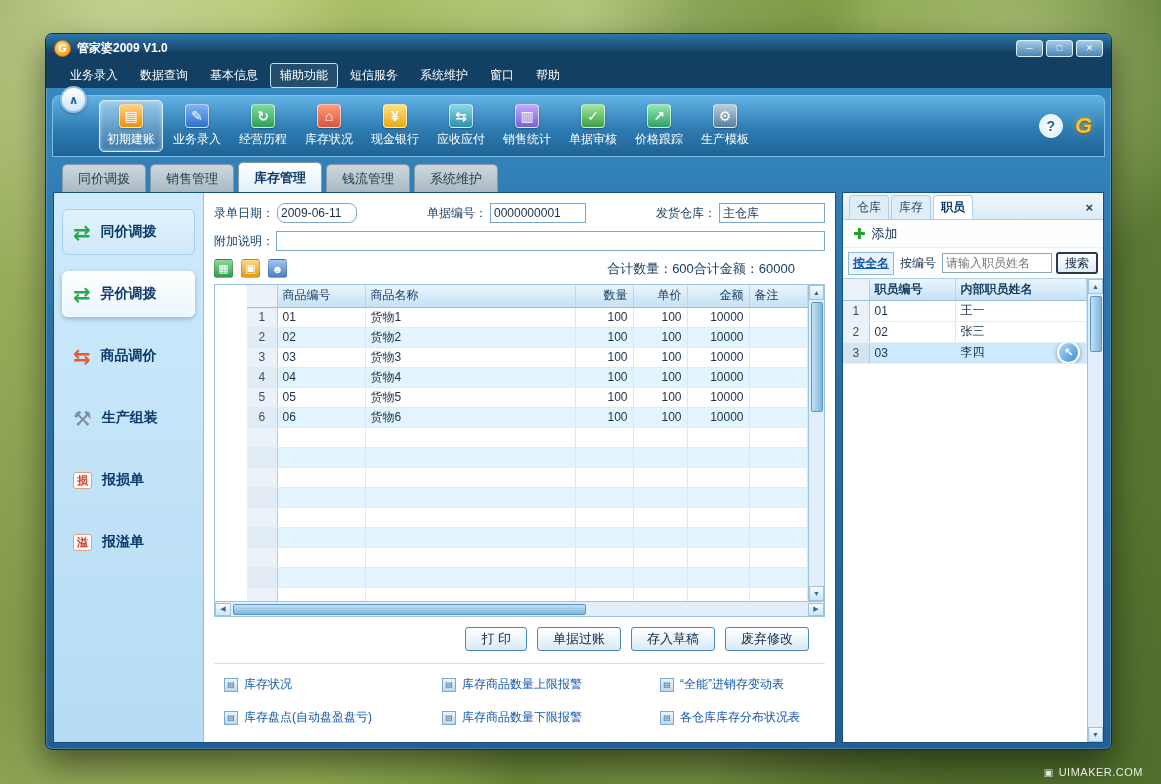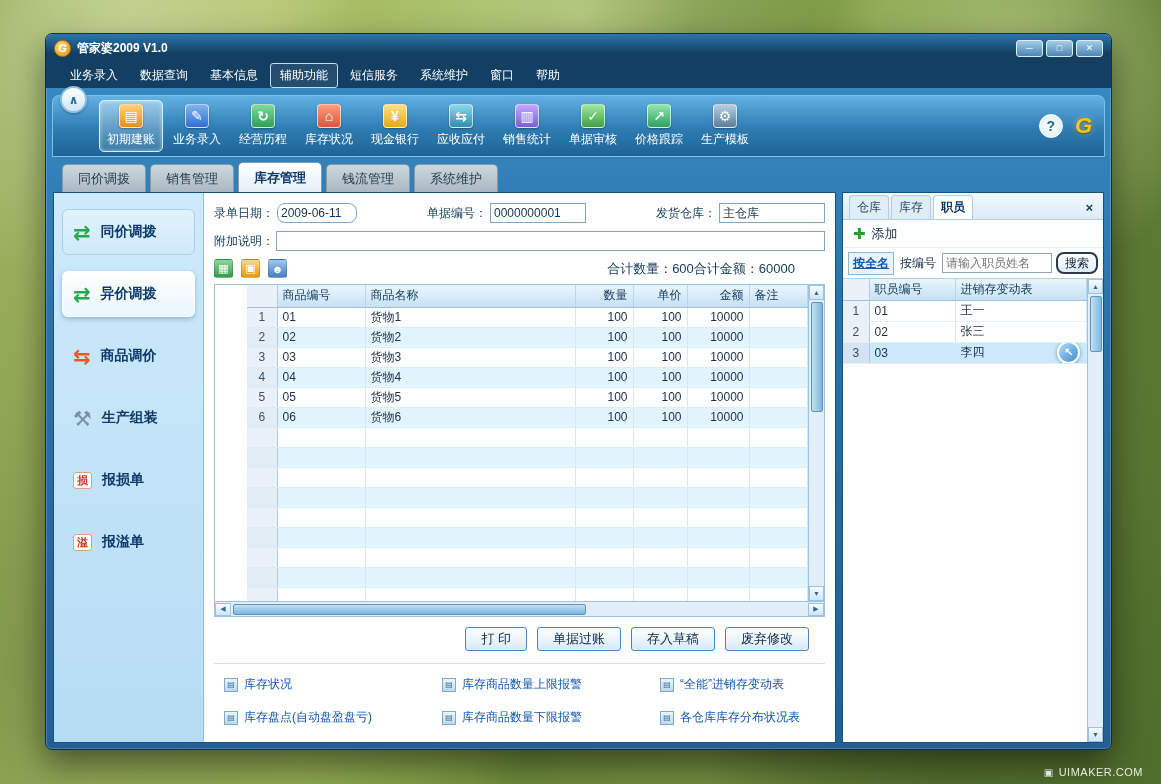--- a/index.html
+++ b/index.html
@@ -151,25 +151,25 @@
   .panel-add { flex:0 0 28px; display:flex; align-items:center; gap:6px; padding:0 10px; font-size:13px;
     border-bottom:1px solid #e8f0f7; background:#fdfefe; }
   .add-plus { color:#1fa32a; font-size:15px; font-weight:bold; }
   .panel-search { flex:0 0 30px; display:flex; align-items:center; gap:4px; padding:0 5px; }
   .filter-name { color:#1558b0; text-decoration:underline; border:1px solid #8fb8d8; background:#eaf4fc;
     padding:2px 4px; font-weight:bold; white-space:nowrap; }
   .filter-code { padding:2px 2px; white-space:nowrap; }
   .psearch-input { flex:1; min-width:0; height:20px; border:1px solid #8aa8c0; font-size:12px; padding:0 3px;
     font-family:"Liberation Sans","DejaVu Sans",sans-serif; }
   .search-btn { height:22px; padding:0 7px; border:2px solid #2a3a4a; background:linear-gradient(#ffffff,#dfecf7);
-    border-radius:8px; font-size:12px; color:#10243a; font-family:"Liberation Sans","DejaVu Sans",sans-serif; }
+    border-radius:3px; font-size:12px; color:#10243a; font-family:"Liberation Sans","DejaVu Sans",sans-serif; }
   .panel-body { flex:1; min-height:0; display:flex; border-top:1px solid #aecfe6; }
   .panel-table { flex:1; min-width:0; }
   table.pgrid { width:100%; border-collapse:collapse; table-layout:fixed; font-size:12px; }
-  .pgrid th { height:21px; font-weight:normal; color:#123a5e; text-align:left; padding:0 5px;
+  .pgrid th { height:21px; font-weight:bold; color:#123a5e; text-align:left; padding:0 5px;
     background:linear-gradient(#eaf5fd,#c6e1f4); border-right:1px solid #b8d6ec; border-bottom:1px solid #9cc4e0; }
   .pgrid td { height:21px; padding:0 5px; color:#18304a; border-right:1px solid #d4e8f6;
     border-bottom:1px solid #e4eff8; white-space:nowrap; overflow:hidden; }
   .pgrid td.rn, .pgrid th.rn { background:#eaf1f8; border-right:1px solid #b0cce4; text-align:center; color:#3a5166; }
   .pgrid tr.selected td { background:#cde9fb; }
   .pgrid tr.selected td.rn { background:#d4e4f2; }
   .namecell { position:relative; }
   .cursor-badge { position:absolute; right:6px; top:-2px; width:23px; height:23px; border-radius:50%;
     background:linear-gradient(135deg,#aed9f5,#3f8fd0); border:2px solid #fff;
     box-shadow:0 1px 4px rgba(20,70,120,.5); color:#fff; font-size:11px; font-weight:bold;
@@ -563,21 +563,21 @@
           <table class="pgrid">
             <colgroup>
                 <col style="width:26px">
                 <col style="width:86px">
                 <col>
               </colgroup>
             <thead>
               <tr>
                 <th class="rn"></th>
                 <th>职员编号</th>
-                <th>进销存变动表</th>
+                <th>内部职员姓名</th>
               </tr>
             </thead>
             <tbody>
               <tr>
                 <td class="rn">1</td>
                 <td>01</td>
                 <td>王一</td>
               </tr>
               <tr>
                 <td class="rn">2</td>

